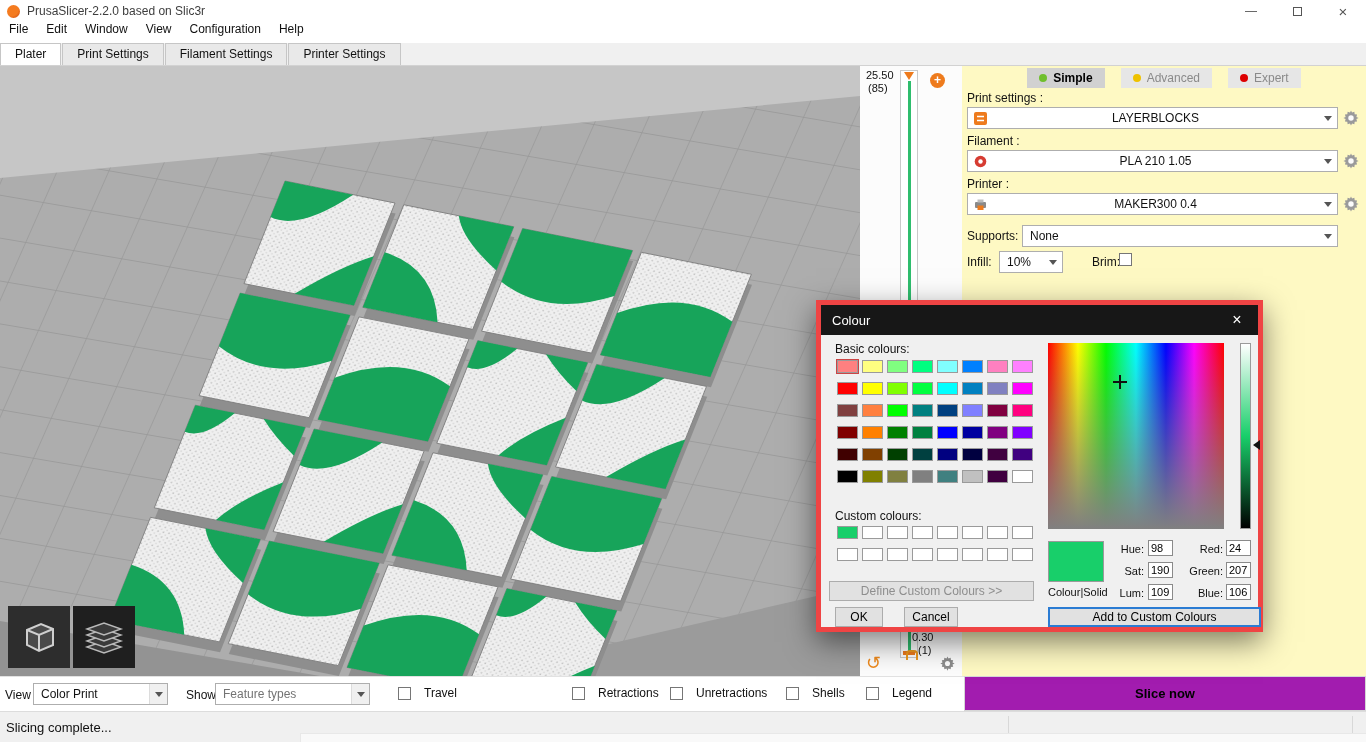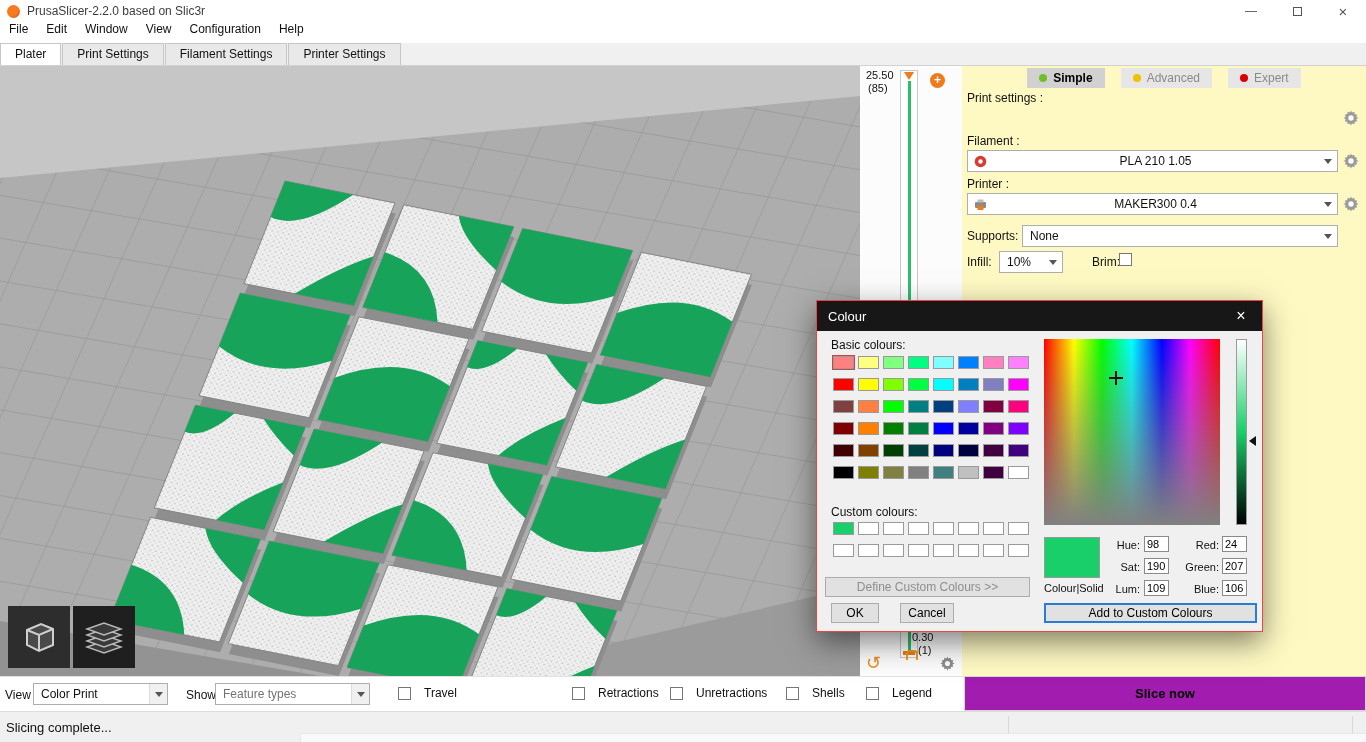--- a/index.html
+++ b/index.html
@@ -83,21 +83,21 @@
 
   .slicenow { position:absolute; left:964px; top:676px; width:402px; height:35px; background:#a21caf; border:1px solid #d6d6d6; font-family:"Liberation Sans",sans-serif; font-size:13px; font-weight:bold; }
 
   
   .statusbar { position:absolute; left:0; top:711px; width:1366px; height:31px; background:#f0f0f0; border-top:1px solid #dcdcdc; font-size:13px; }
   .status-text { position:absolute; left:6px; top:8px; }
   .status-sep { position:absolute; top:4px; width:1px; height:22px; background:#d8d8d8; }
   .hscroll { position:absolute; left:300px; bottom:0; width:1066px; height:9px; background:#f9f9f9; border-top:1px solid #e8e8e8; border-left:1px solid #e8e8e8; }
 
   
-  .dlg { position:absolute; left:816px; top:300px; width:447px; height:332px; background:#f0f0f0; border:1px solid #ef4444; box-shadow:0 10px 28px rgba(0,0,0,.5); z-index:50; font-size:12px; }
+  .dlg { position:absolute; left:816px; top:300px; width:447px; height:332px; background:#f0f0f0; border:5px solid #ef4444; box-shadow:0 10px 28px rgba(0,0,0,.5); z-index:50; font-size:12px; }
   .dlg-title { position:absolute; left:0; top:0; width:100%; height:30px; background:#171717; display:flex; align-items:center; }
   .dlg-title-text { color:#fff; font-size:13px; margin-left:11px; }
   .dlg-close { margin-left:auto; width:42px; text-align:center; color:#fff; font-size:16px; line-height:30px; }
   .dlg-lbl { position:absolute; }
   #lbl-basic { left:14px; top:37px; }
   #lbl-custom { left:14px; top:204px; }
   .swgrid { position:absolute; display:grid; grid-template-columns:repeat(8,21px); grid-auto-rows:13px; column-gap:4px; row-gap:9px; }
   #basic-grid { left:16px; top:55px; }
   #custom-grid { left:16px; top:221px; }
   .swatch { width:21px; height:13px; border:1px solid #9a9a9a; }
@@ -318,20 +318,32 @@
       <span class="dot" style="background: rgb(238, 194, 0);"></span>
       <span>Advanced</span>
     </div>
     <div class="mode">
       <span class="dot" style="background: rgb(221, 0, 0);"></span>
       <span>Expert</span>
     </div>
   </div>
 
   <span class="plabel" id="lbl-print">Print settings :</span>
+  <div class="combo" id="combo-print">
+    <span class="cicon">
+      <svg width="13" height="13" viewBox="0 0 13 13">
+          <rect width="13" height="13" rx="2" fill="#ee7b1d"></rect>
+          <path d="M3 4.5h7M3 8.5h7" stroke="#fff" stroke-width="1.6"></path>
+        </svg>
+    </span>
+    <span class="ctext">LAYERBLOCKS</span>
+    <span class="arrow">
+        <span class="tri"></span>
+      </span>
+  </div>
   <span class="gearbtn gear-glyph" id="gear-print"><svg width="16" height="16" viewBox="0 0 20 20">
         <path fill="#9a9a9a" d="M10 .5l1.3 2.7 2.9-.9.4 3 3 .4-.9 2.9L19.5 10l-2.8 1.4.9 2.9-3 .4-.4 3-2.9-.9L10 19.5l-1.3-2.7-2.9.9-.4-3-3-.4.9-2.9L.5 10l2.8-1.4-.9-2.9 3-.4.4-3 2.9.9z"></path>
         <circle cx="10" cy="10" r="3.4" fill="#fbfbfb"></circle>
       </svg></span>
 
   <span class="plabel" id="lbl-fil">Filament :</span>
   <div class="combo" id="combo-fil">
     <span class="cicon">
       <svg width="13" height="13" viewBox="0 0 13 13">
           <circle cx="6.5" cy="6.5" r="5.8" fill="#d63c32"></circle>

